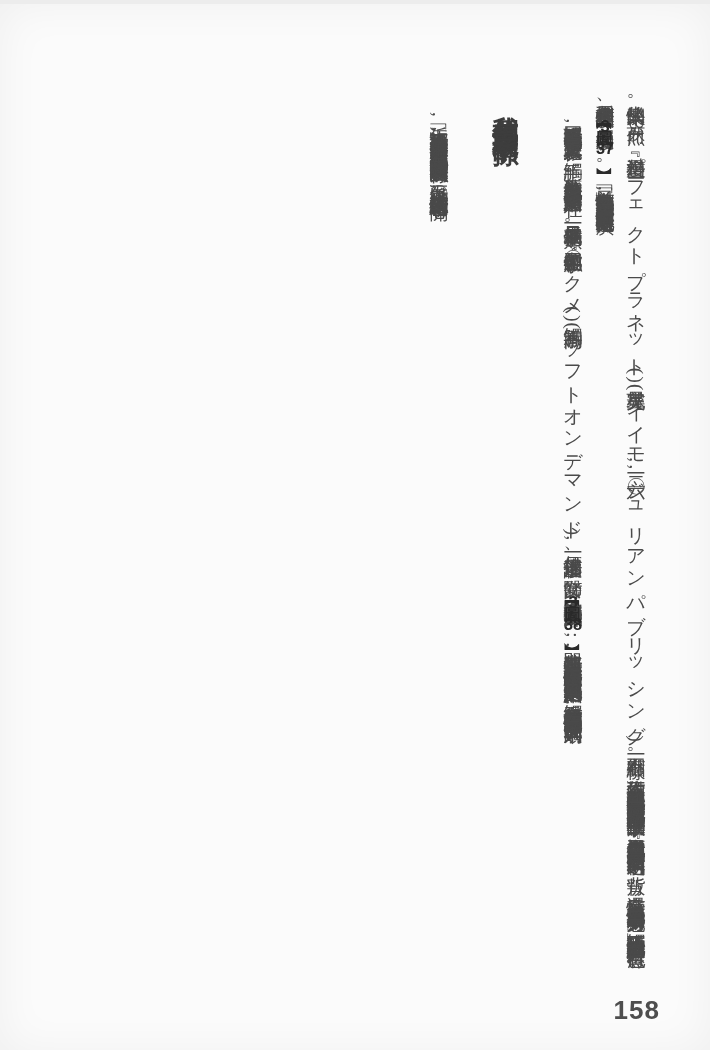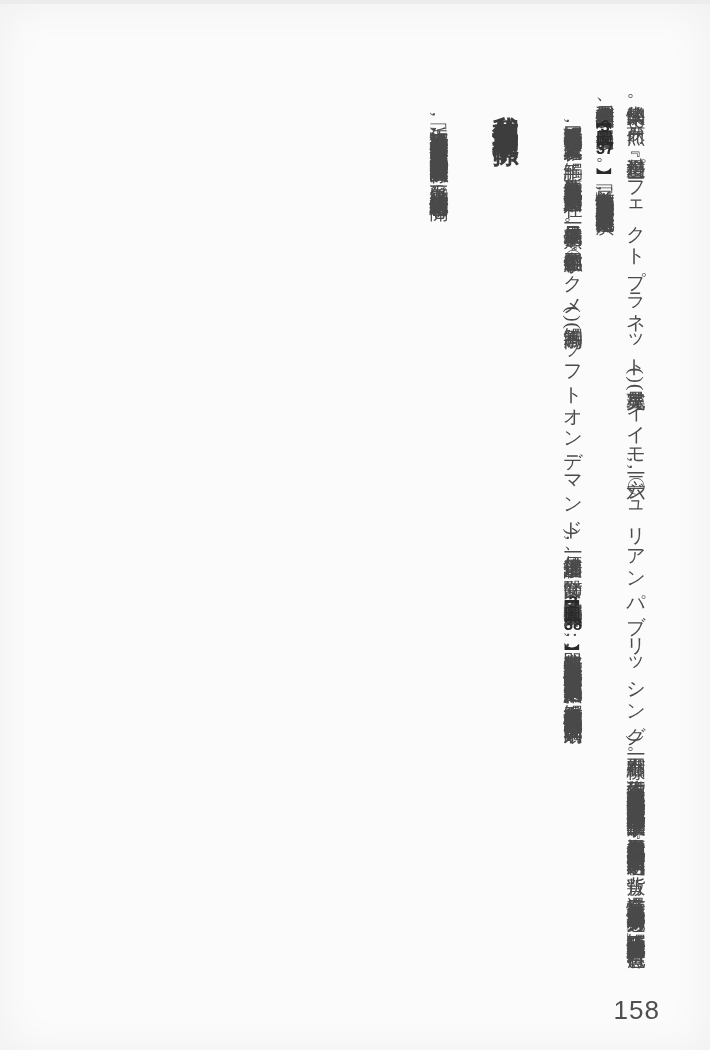--- a/index.html
+++ b/index.html
@@ -57,21 +57,21 @@
   .tcy {
     text-combine-upright: all;
     -webkit-text-combine: horizontal;
   }
   .page-number {
     position: absolute;
     right: 50px;
     bottom: 28px;
     font-family: "Liberation Sans", "DejaVu Sans", sans-serif;
     font-size: 26px;
-    font-weight: normal;
+    font-weight: bold;
     color: #4e4e4e;
     letter-spacing: 1px;
   }
 </style>
 </head>
 <body>
 
 <div class="page">
   <div class="vtext">
     <p class="para"><span>來的快樂。然而,BL科幻漫畫『パーフェクトプラネット(完美星球)』(イイモ,二〇一六,ジュリアンパブリッシング)卻有點不一樣。本作描寫的,是一艘蒐集地球外生物並研究它們,並同時尋找類地行星之宇宙船中發生的,觸手生物失控的故事。概念上借用了電影『異形』系列的元素,描寫船員們之間的爭執、背叛、還有愛情,充滿了人性要素和宏大的故事發展十分有魅力。「觸手生物」也巧妙地跟故事結合在一起,自然也有各種利用該生物進行凌辱、屈從的發展</span><span class="figref">【圖<span class="tcy">3</span>-<span class="tcy">37</span>】</span><span>。目前女性向的「觸手」仍以「觸手和姦」為中心,將來想必會作為一種新類型而傳播得更廣吧。</span></p>

